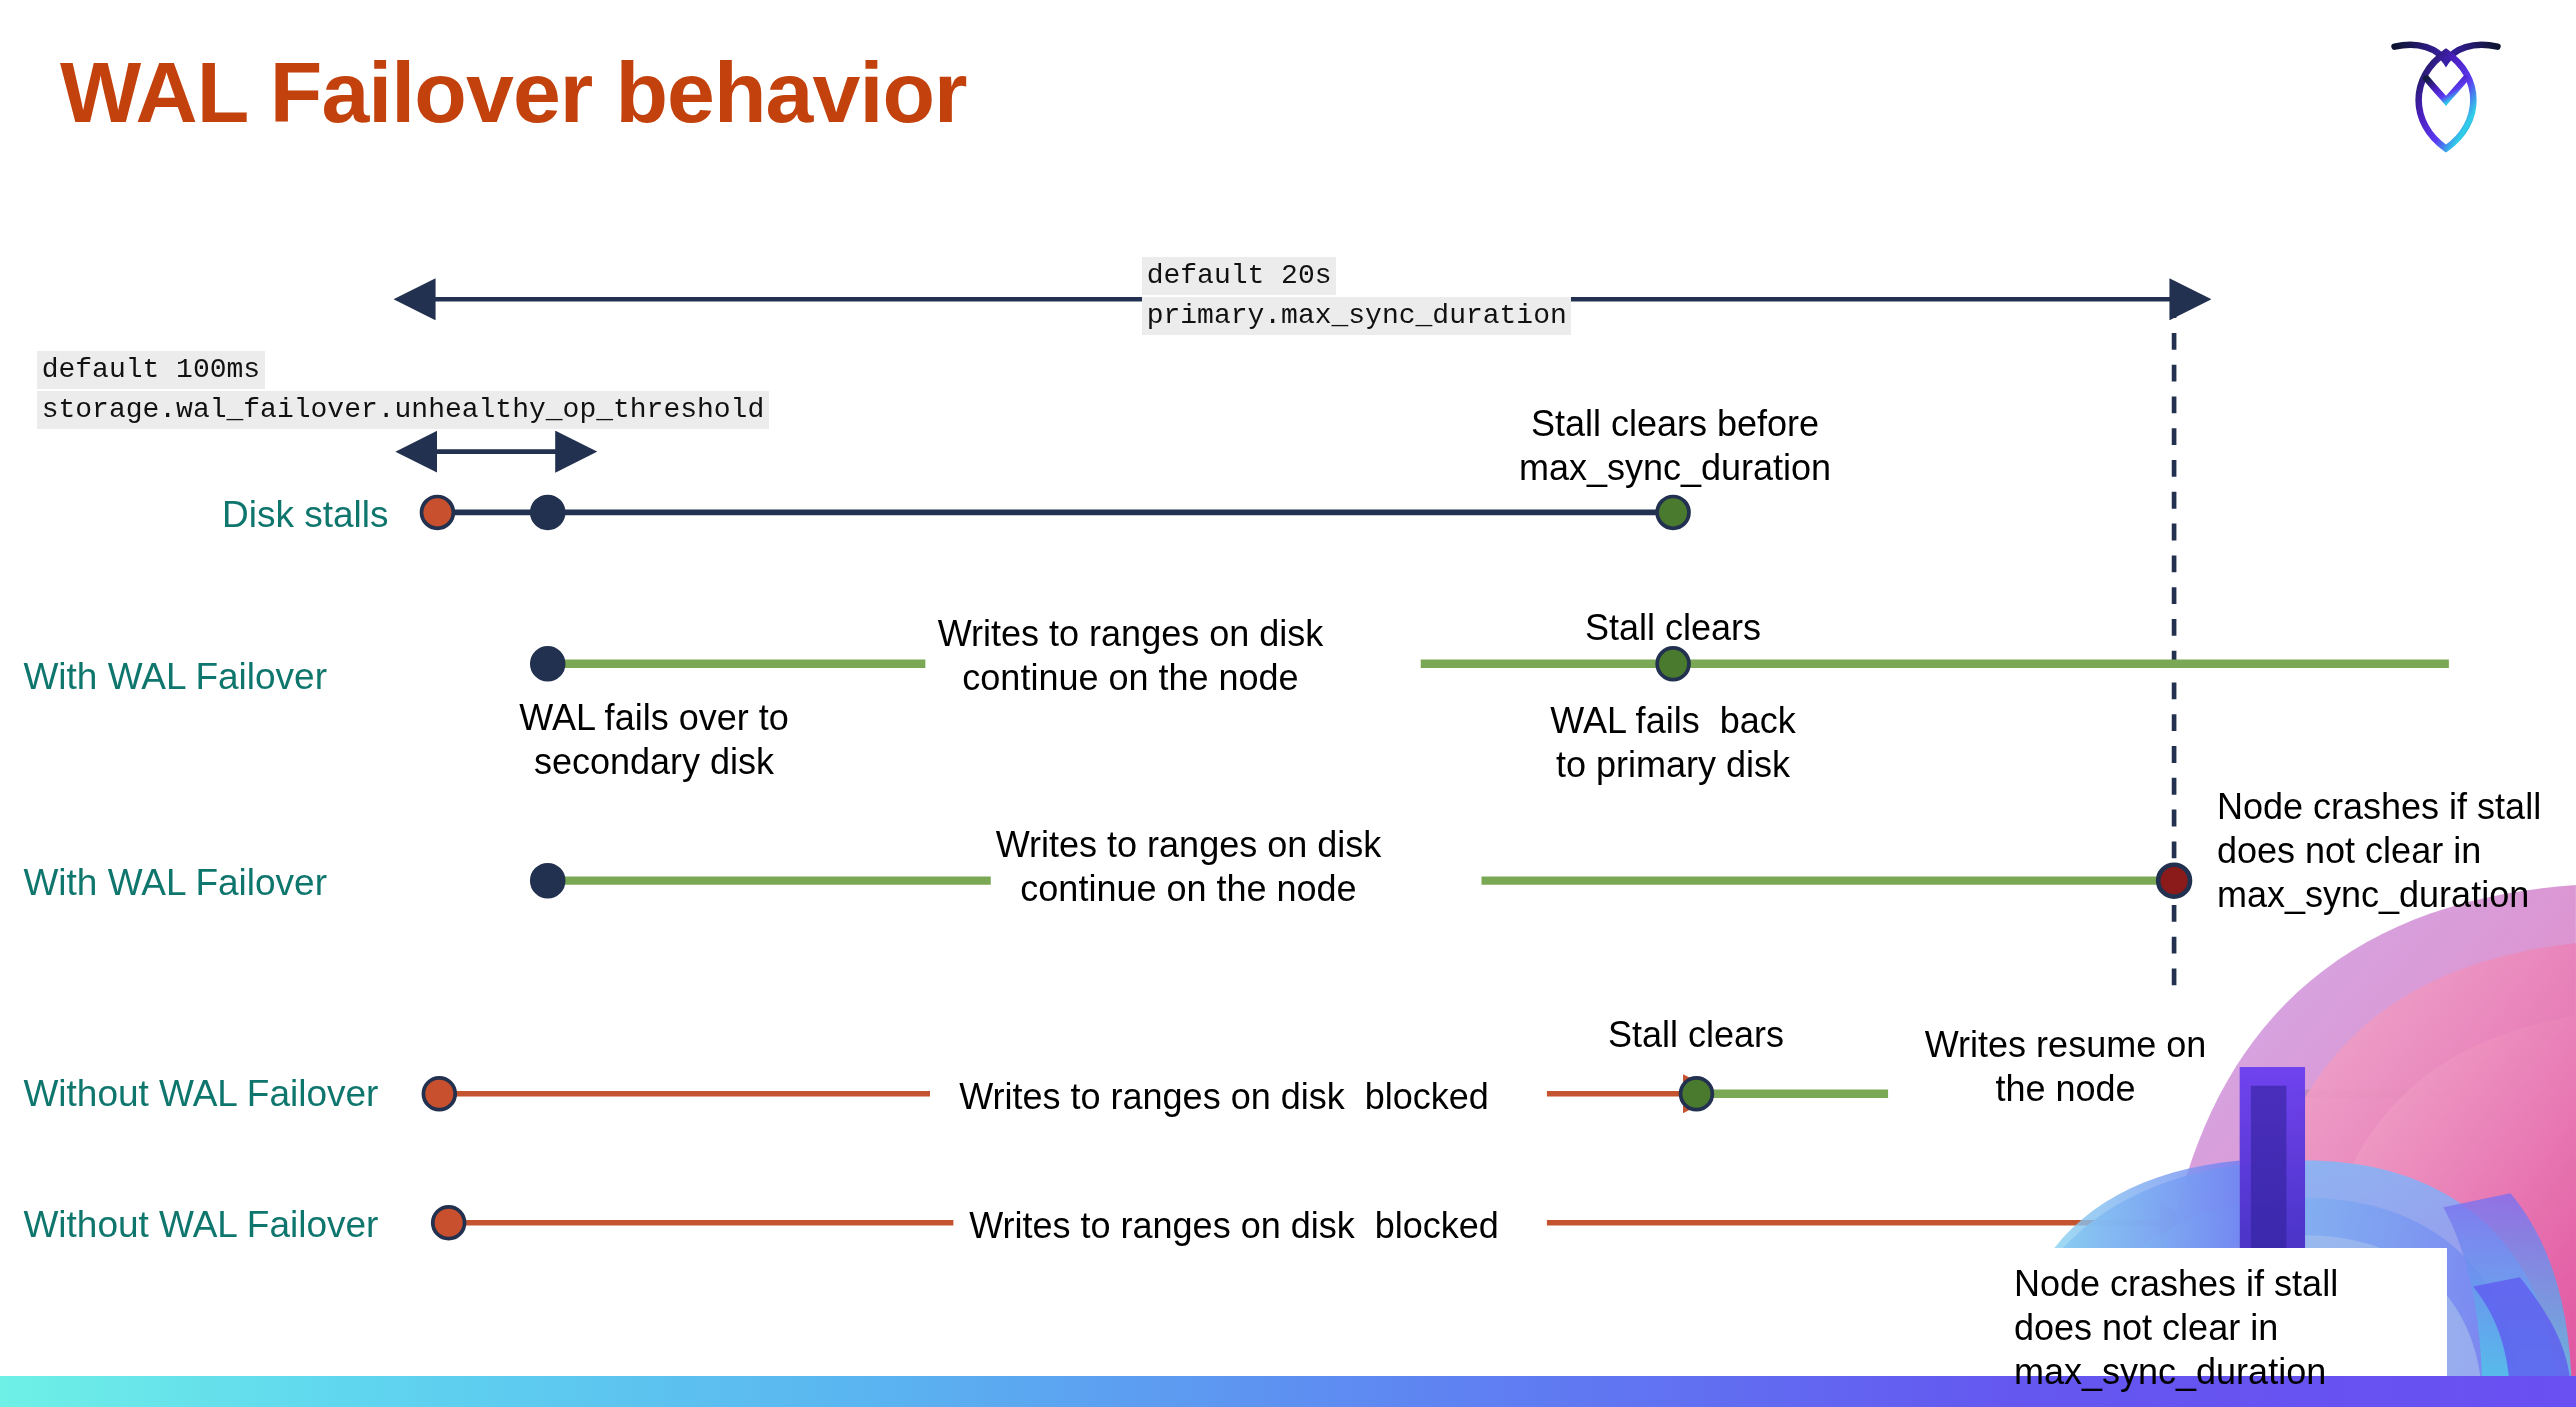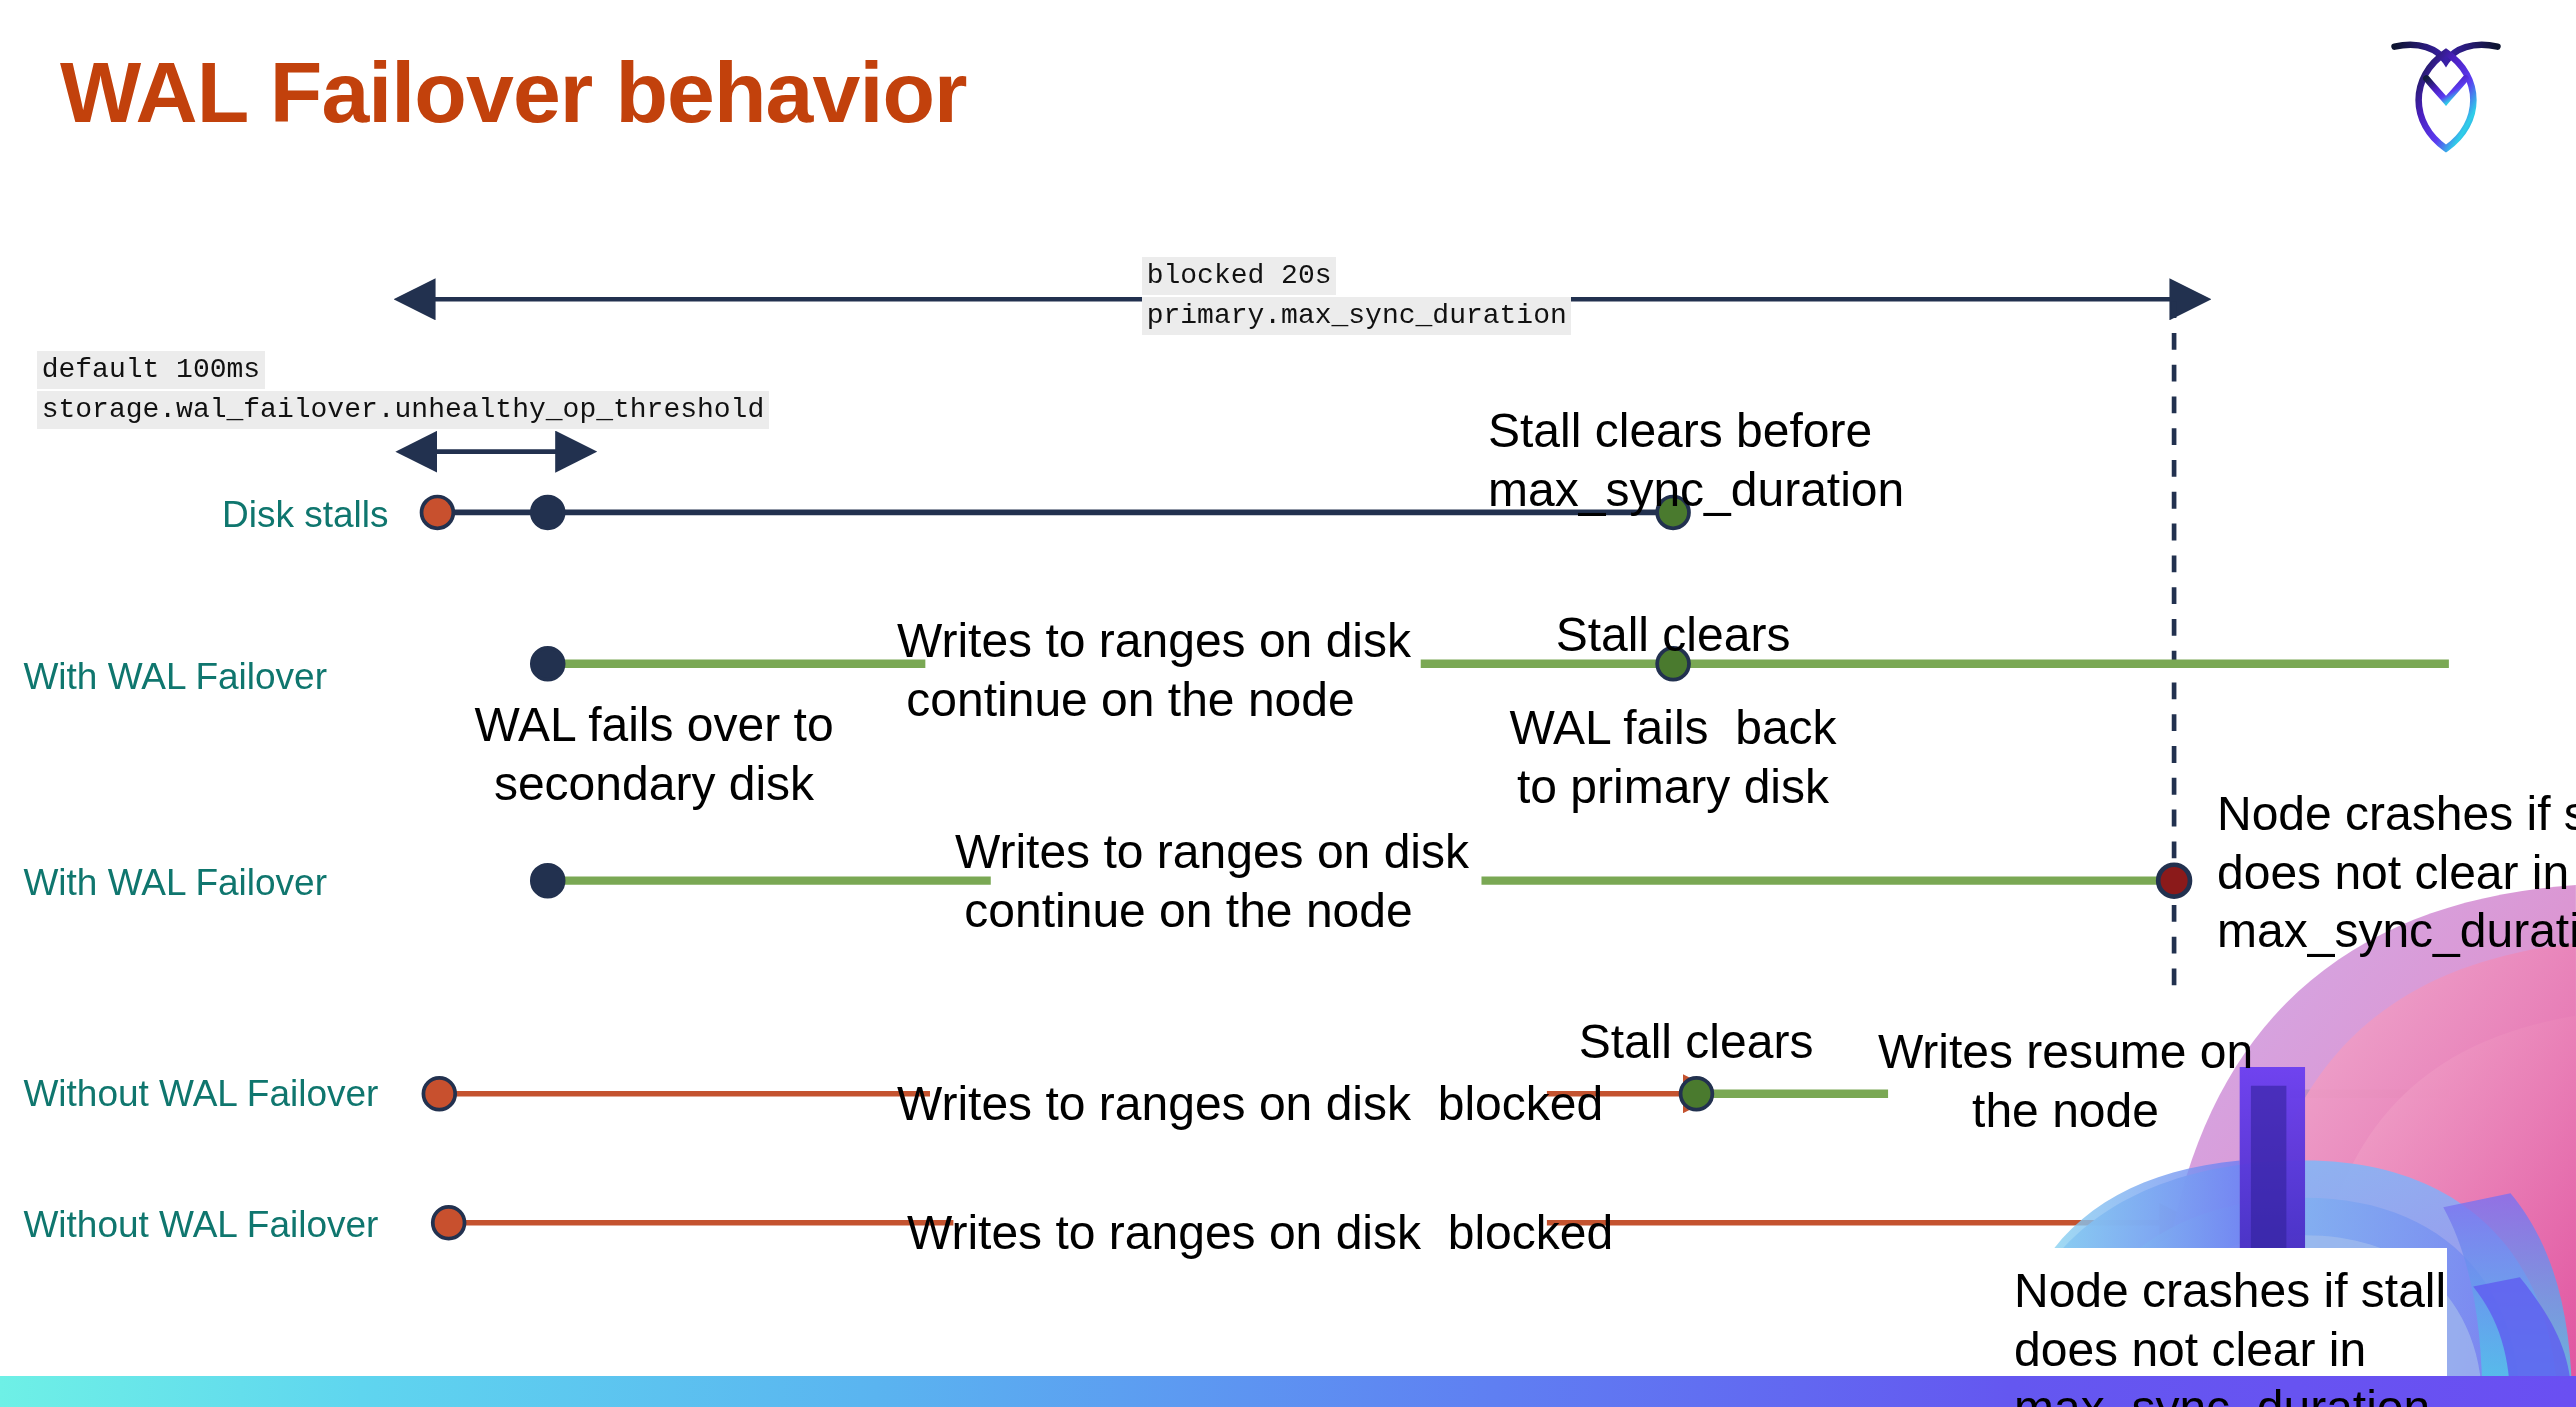--- a/index.html
+++ b/index.html
@@ -33,21 +33,21 @@
     background:#ececec;
     padding:1.9px 4.7px;
     white-space:nowrap;
     line-height:1.22;
   }
 
   
   .lab{
     position:absolute;
     font-family:"Liberation Sans", sans-serif;
-    font-size:48px;color:#000000;
+    font-size:36px;color:#000000;
     line-height:1.22;white-space:pre;
   }
   .lab.c{text-align:center;}
   .lab.l{text-align:left;}
   .rowlab{
     position:absolute;
     font-family:Liberation Sans, sans-serif;
     font-size:37px;color:#0f766e;white-space:nowrap;
   }
 
@@ -205,21 +205,21 @@
 
       <path d="M690 330 C740 390 756 470 756 560 L660 560 C660 470 648 400 618 345 Z" fill="url(#p3)" opacity="0.8"></path>
       <path d="M700 420 C740 470 756 505 756 560 L690 560 C690 505 678 465 650 430 Z" fill="#5f5bf0" opacity="0.8"></path>
     </svg>
   </div>
 
   <div class="callout" style="left:1980px;top:1248px;width:467px;height:160px;"></div>
 
   <div class="bottombar"></div>
 
-  <div class="chip" style="left:1142px;top:257px;">blocked 20s</div>
+  <div class="chip" style="left:1142px;top:257px;">default 20s</div>
   <div class="chip" style="left:1142px;top:297px;">primary.max_sync_duration</div>
 
   <div class="chip" style="left:37px;top:351px;">default 100ms</div>
   <div class="chip" style="left:37px;top:391px;">storage.wal_failover.unhealthy_op_threshold</div>
 
   <div class="rowlab" style="left:222px;top:494px;">Disk stalls</div>
 
   <div class="rowlab" style="left:23.4px;top:656px;">With WAL Failover</div>
 
   <div class="rowlab" style="left:23.4px;top:862px;">With WAL Failover</div>

